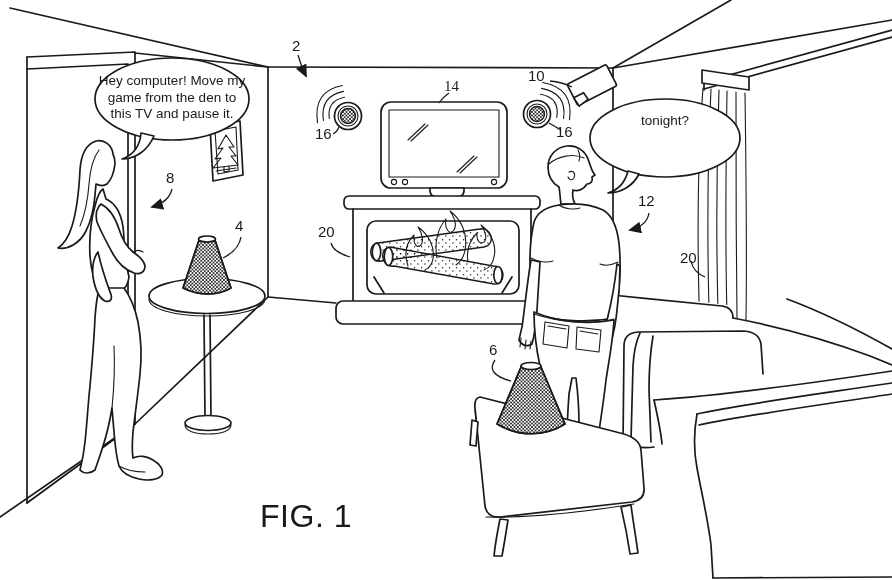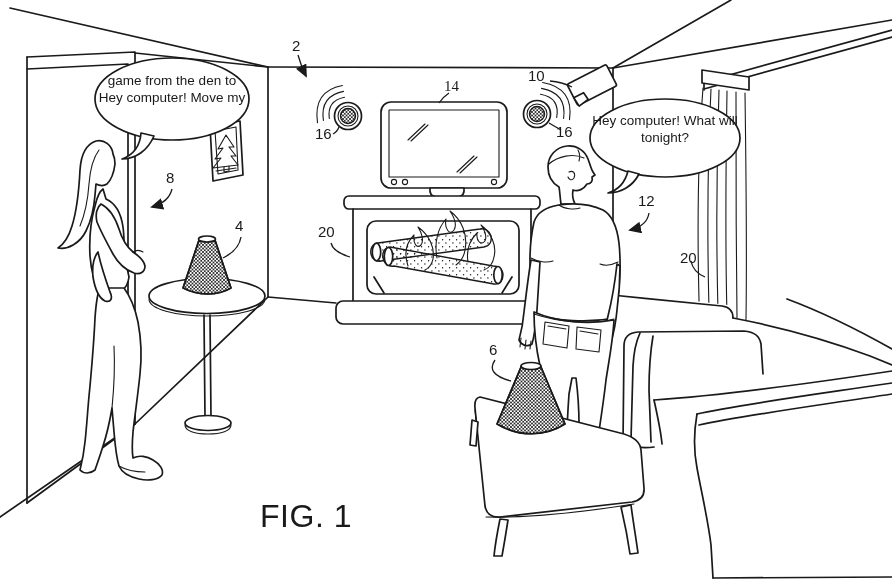--- a/index.html
+++ b/index.html
@@ -217,25 +217,25 @@
     <path class="leader" d="M333,134 Q337,132 339,127"></path>
     <path class="leader" d="M561,130 L549,123"></path>
     <path class="leader" d="M550,81 Q562,82 572,87"></path>
     <path class="leader" d="M331,243 Q333,252 350,257"></path>
     <path class="leader" d="M691,261 Q693,272 705,277"></path>
     <path class="leader" d="M495,360 Q485,374 511,381"></path>
   </g>
 </svg>
 
   <div class="speech" style="left:96px;top:73px;width:152px;">
+    <div>Hey computer! Move my</div>
     <div>game from the den to</div>
-    <div>Hey computer! Move my</div>
+    <div>this TV and pause it.</div>
   </div>
   <div class="speech" style="left:591px;top:113px;width:148px;">
-    <div>Hey computer! What will</div>
     <div>tonight?</div>
   </div>
 
   <div class="lbl" style="left:292px;top:38px;">2</div>
   <div class="lbl" style="left:235px;top:218px;">4</div>
   <div class="lbl" style="left:489px;top:342px;">6</div>
   <div class="lbl" style="left:166px;top:170px;">8</div>
   <div class="lbl" style="left:528px;top:68px;">10</div>
   <div class="lbl" style="left:638px;top:193px;">12</div>
   <div class="lbl" style="left:444px;top:79px;font-family:Liberation Serif, serif;">14</div>

